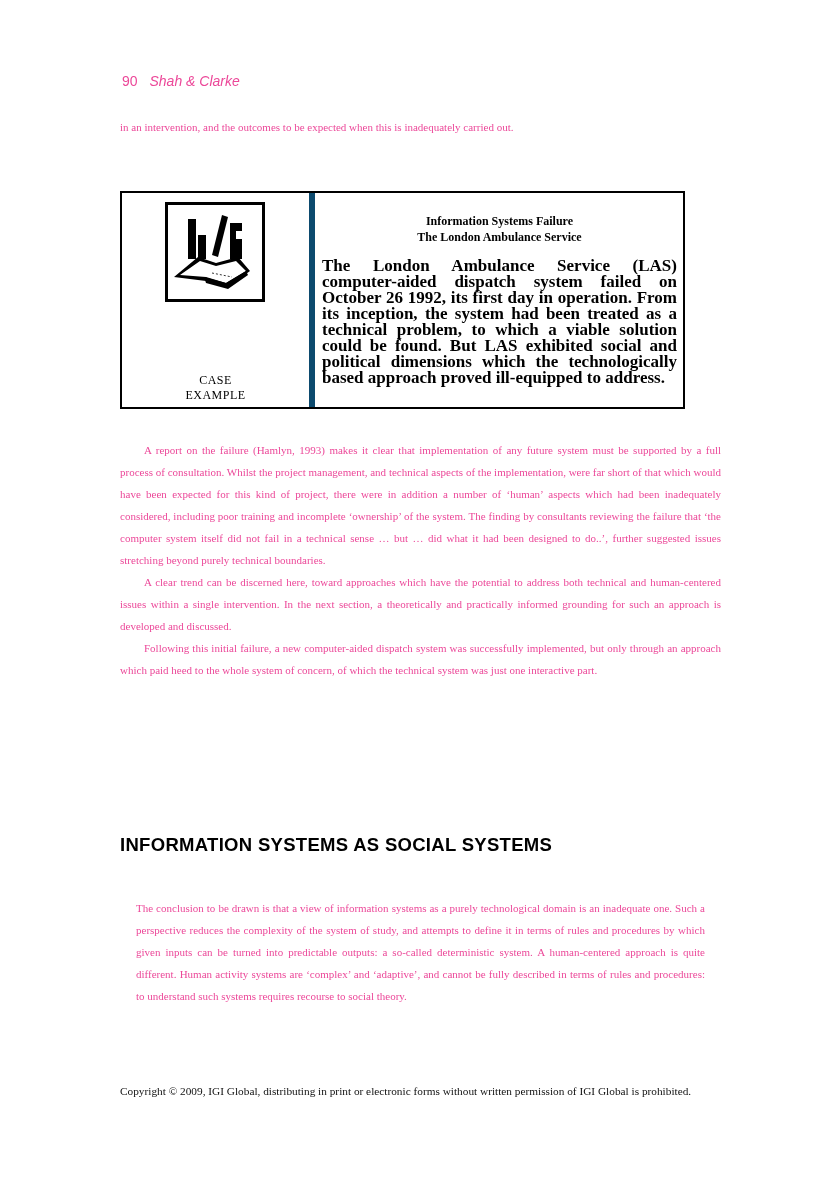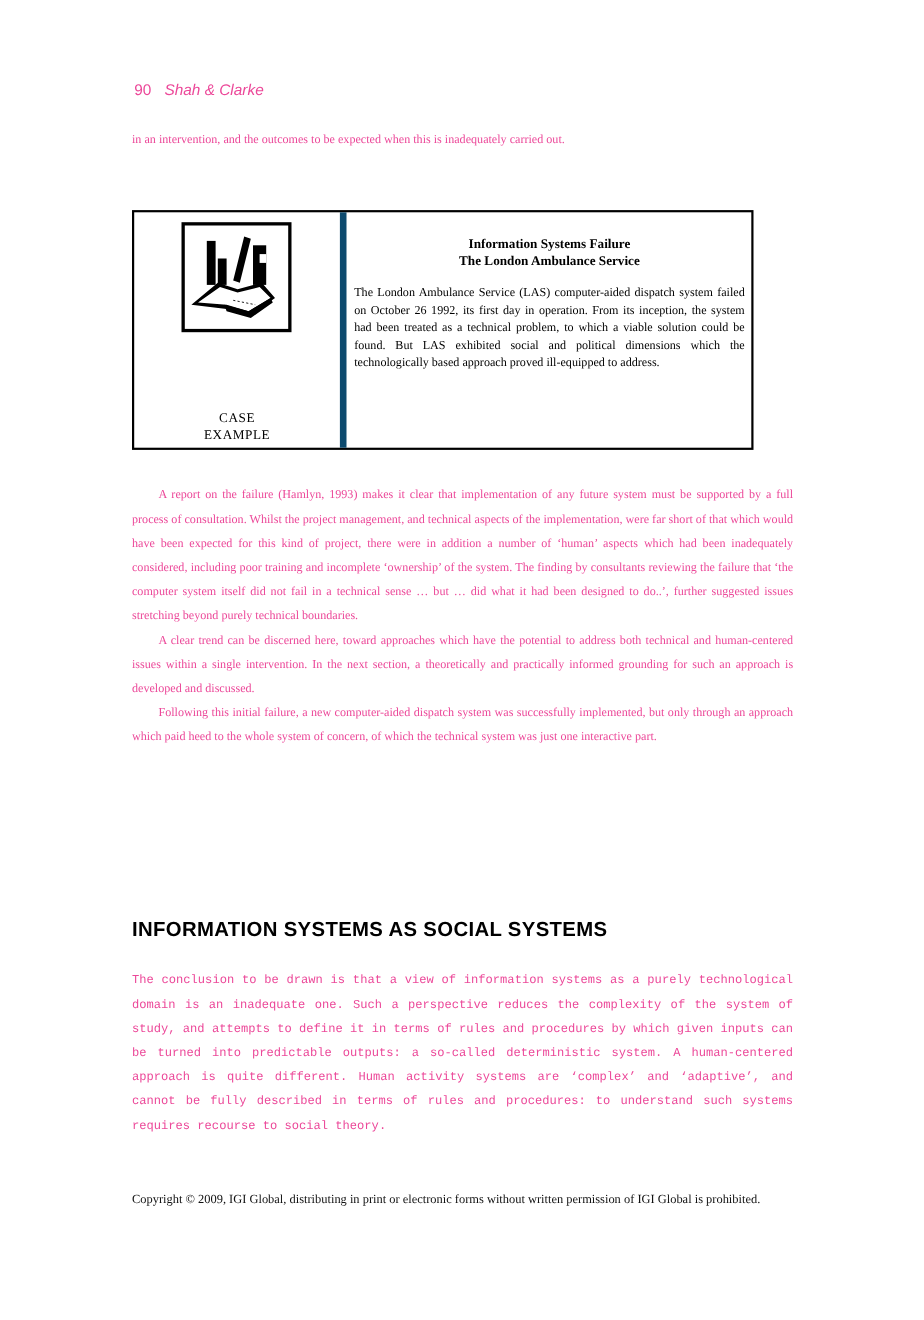--- a/index.html
+++ b/index.html
@@ -31,32 +31,32 @@
     .case-label {
       position: absolute; left: 0; right: 0; bottom: 4px; text-align: center;
       font-family: "Liberation Serif", serif; font-size: 12px; line-height: 15px; letter-spacing: 0.5px;
     }
     .case-right { flex: 1; padding: 20px 6px 0 7px; }
     .case-title {
       text-align: center; font-family: Liberation Serif, serif; font-weight: bold;
       font-size: 12px; line-height: 16px; margin-bottom: 13px;
     }
     .case-text {
-      font-family: "Liberation Serif", serif; font-size: 11px; line-height: 16px; text-align: justify;
+      font-family: "Liberation Serif", serif; font-size: 17px; line-height: 16px; text-align: justify; font-weight: bold;
     }
 
     .report { position: absolute; left: 120px; top: 439px; width: 601px; }
     .report p { margin: 0; text-indent: 24px; }
 
     .section-heading {
       position: absolute; left: 120px; top: 834px;
       font-family: "Liberation Sans", sans-serif; font-weight: bold; font-size: 18.5px; letter-spacing: 0.3px; text-align: right;
     }
     .conclusion { position: absolute; left: 120px; top: 881px; width: 601px; }
-    .conclusion p { margin: 0; font-family: Liberation Mono, monospace; }
+    .conclusion p { margin: 16px; }
 
     .copyright {
       position: absolute; left: 120px; top: 1084px; width: 601px;
       font-family: "Liberation Serif", serif; font-size: 11.3px; line-height: 15px; color: #111;
     }
   </style>
 </head>
 <body>
 
 <div class="running-head">

